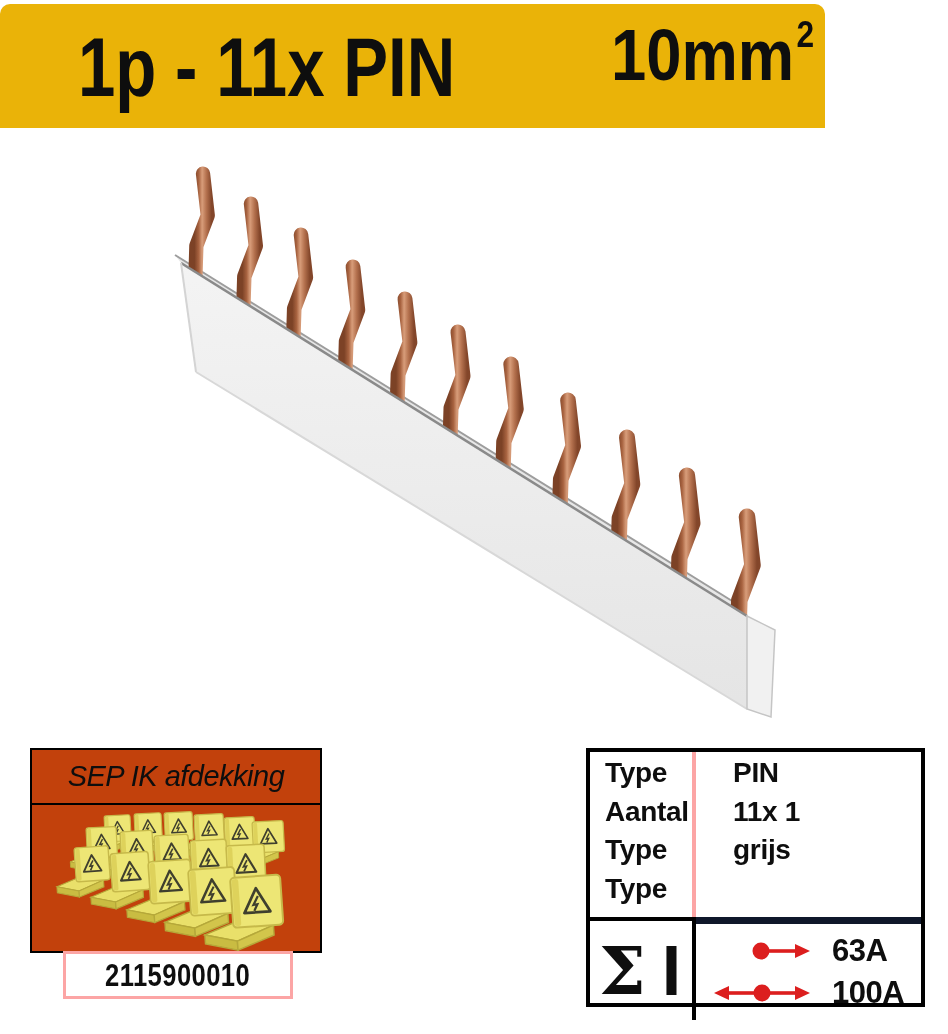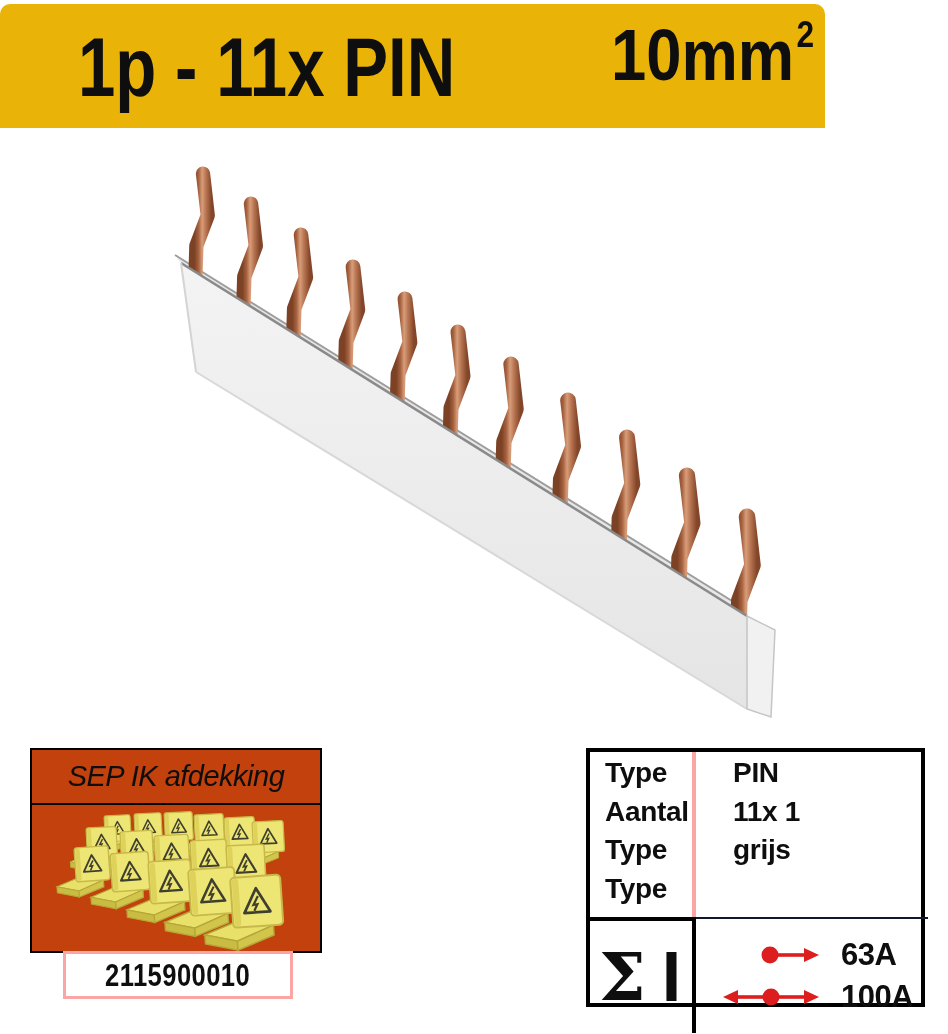--- a/index.html
+++ b/index.html
@@ -38,22 +38,22 @@
   .spec-cell{box-sizing:border-box;}
   .spec-labels{border-right:4px solid #fca5a5;padding:2px 0 0 15px;}
   .spec-values{padding:2px 12px 0 37px;}
   .spec-labels div,.spec-values div{font-size:28px;font-weight:bold;line-height:38.5px;
                                     letter-spacing:-0.3px;white-space:nowrap;}
   .spec-sigma{border-right:4px solid #000;border-top:4px solid #000;
               display:flex;align-items:center;padding-left:9px;}
   .sigma-glyph{font-family:"DejaVu Serif",serif;font-weight:bold;font-size:66px;line-height:1;}
   .current-glyph{font-family:"Liberation Sans",sans-serif;font-weight:bold;font-size:70px;
                  line-height:1;margin-left:16px;}
-  .spec-ratings{border-top:2px solid #0f172a;display:flex;flex-direction:column;
-                justify-content:center;padding:15px;}
+  .spec-ratings{border-top:7px solid #0f172a;display:flex;flex-direction:column;
+                justify-content:center;padding:6px;}
   .rating-row{display:flex;align-items:center;height:42px;}
   .arrow-box{width:108px;display:flex;justify-content:flex-end;align-items:center;}
   .rating-label{font-size:31px;font-weight:bold;margin-left:22px;letter-spacing:-0.5px;}
 </style>
 </head>
 <body>
 
 <div class="page">
 
   <div class="header-bar">

